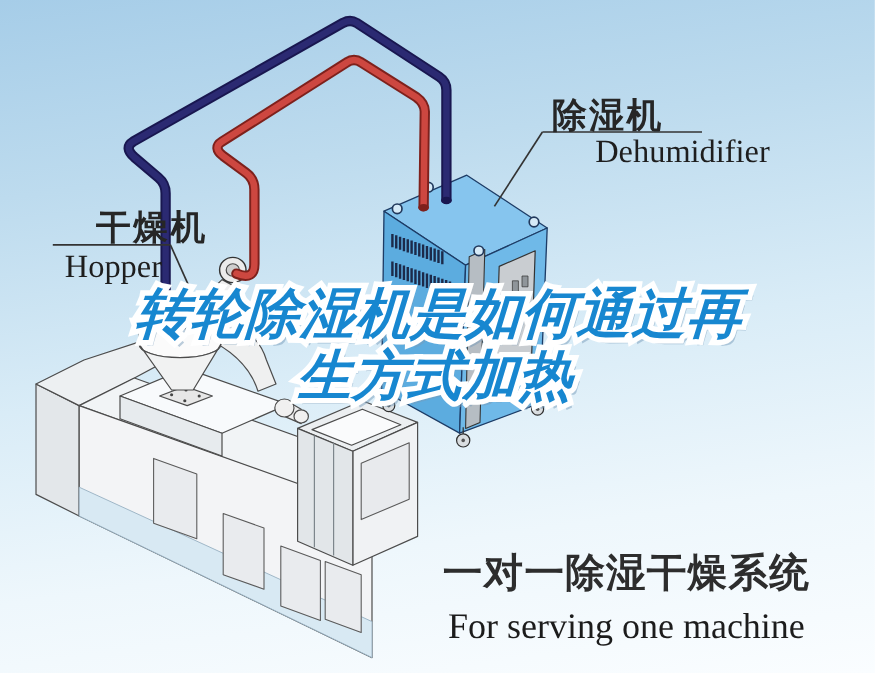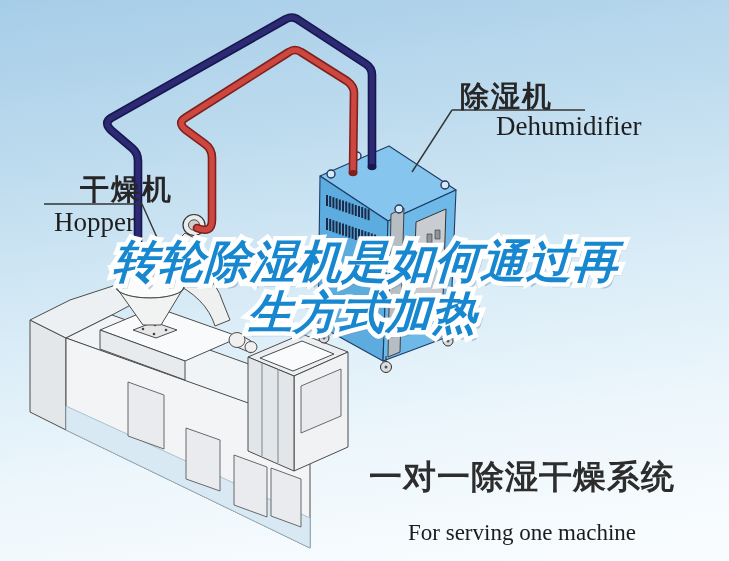--- a/index.html
+++ b/index.html
@@ -18,21 +18,21 @@
     position:absolute;left:0;top:236px;width:729px;text-align:center;z-index:3;
     font-style:italic;font-weight:900;font-size:45px;line-height:51px;letter-spacing:1px;
     transform:skewX(-3deg);
   }
   #headline .layer{position:absolute;left:0;top:0;width:100%;}
   #headline .back{-webkit-text-stroke:9px #ffffff;text-shadow:4px 5px 0 rgba(120,155,185,0.50);}
   #headline .front{position:relative;color:#1787d0;}
   
   #caption{position:absolute;left:354px;top:455px;width:336px;text-align:center;z-index:2;}
   #caption .cap-zh{font-size:33px;font-weight:bold;color:#2d2d2d;letter-spacing:1px;}
-  #caption .cap-en{font-family:"Liberation Serif","DejaVu Serif",serif;font-size:23px;color:#1c1c1c;margin-top:20px;}
+  #caption .cap-en{font-family:"Liberation Serif","DejaVu Serif",serif;font-size:30px;color:#1c1c1c;margin-top:6px;}
 </style>
 </head>
 <body>
 
 <div id="stage">
 
   <svg id="scene" width="729" height="561" viewBox="0 0 729 561">
 
     <g stroke="#4c4c4c" stroke-width="1" stroke-linejoin="round">
       <path d="M30,320 L66,338 L66,430 L30,412 Z" fill="#e3e7ea"></path>

